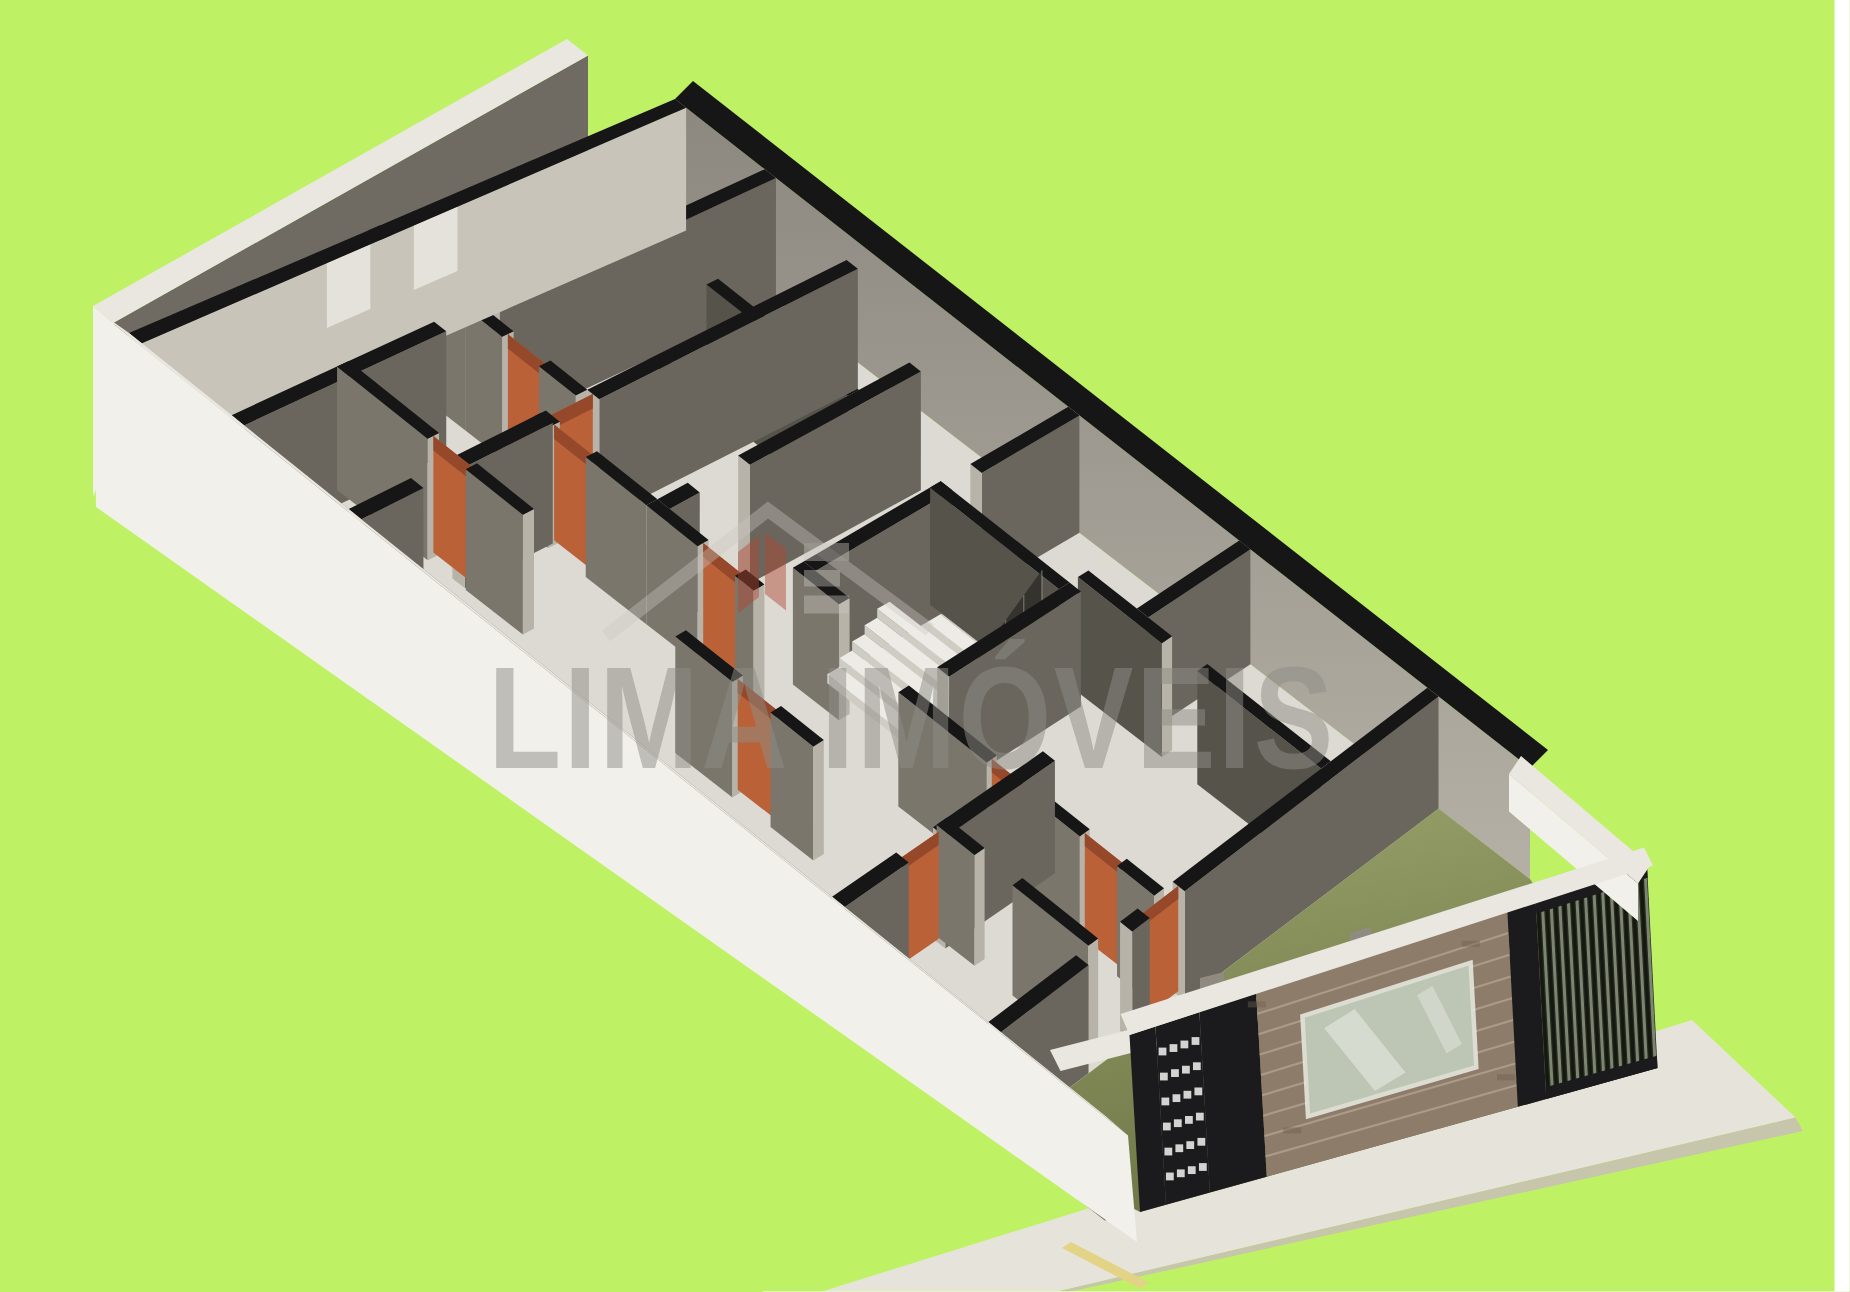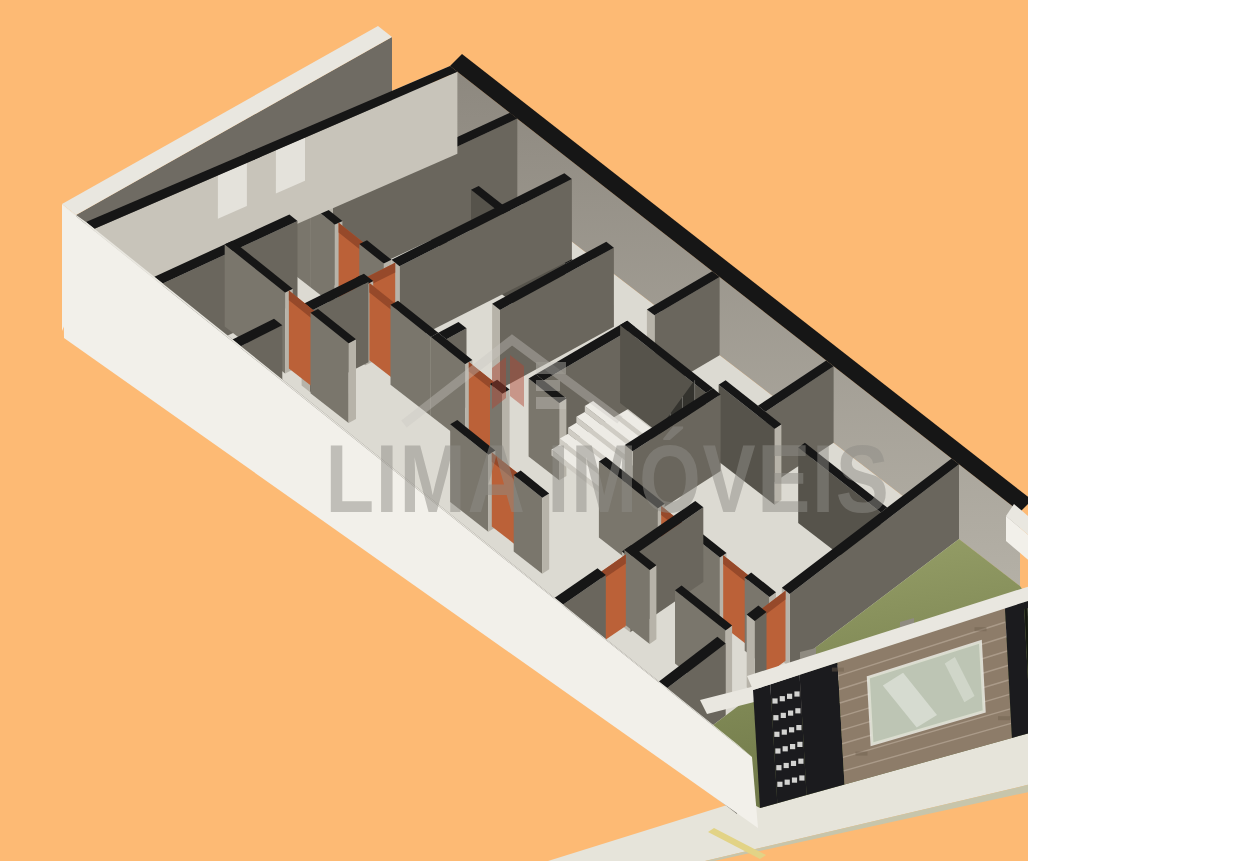--- a/index.html
+++ b/index.html
@@ -1,16 +1,16 @@
 <!DOCTYPE html>
 <html><head>
 <meta charset="utf-8">
 <style>
   html,body{margin:0;padding:0;background:#ffffff;}
-  #stage{position:relative;width:1028px;height:861px;overflow:hidden;background:#fdba74;}
+  #stage{position:relative;width:1223px;height:861px;overflow:hidden;background:#bef264;}
   svg{display:block}
   .wm-text{
     font-family:"Liberation Sans", sans-serif;
     font-weight:bold;
     letter-spacing:2px;
   }
 </style>
 </head>
 <body>
 

